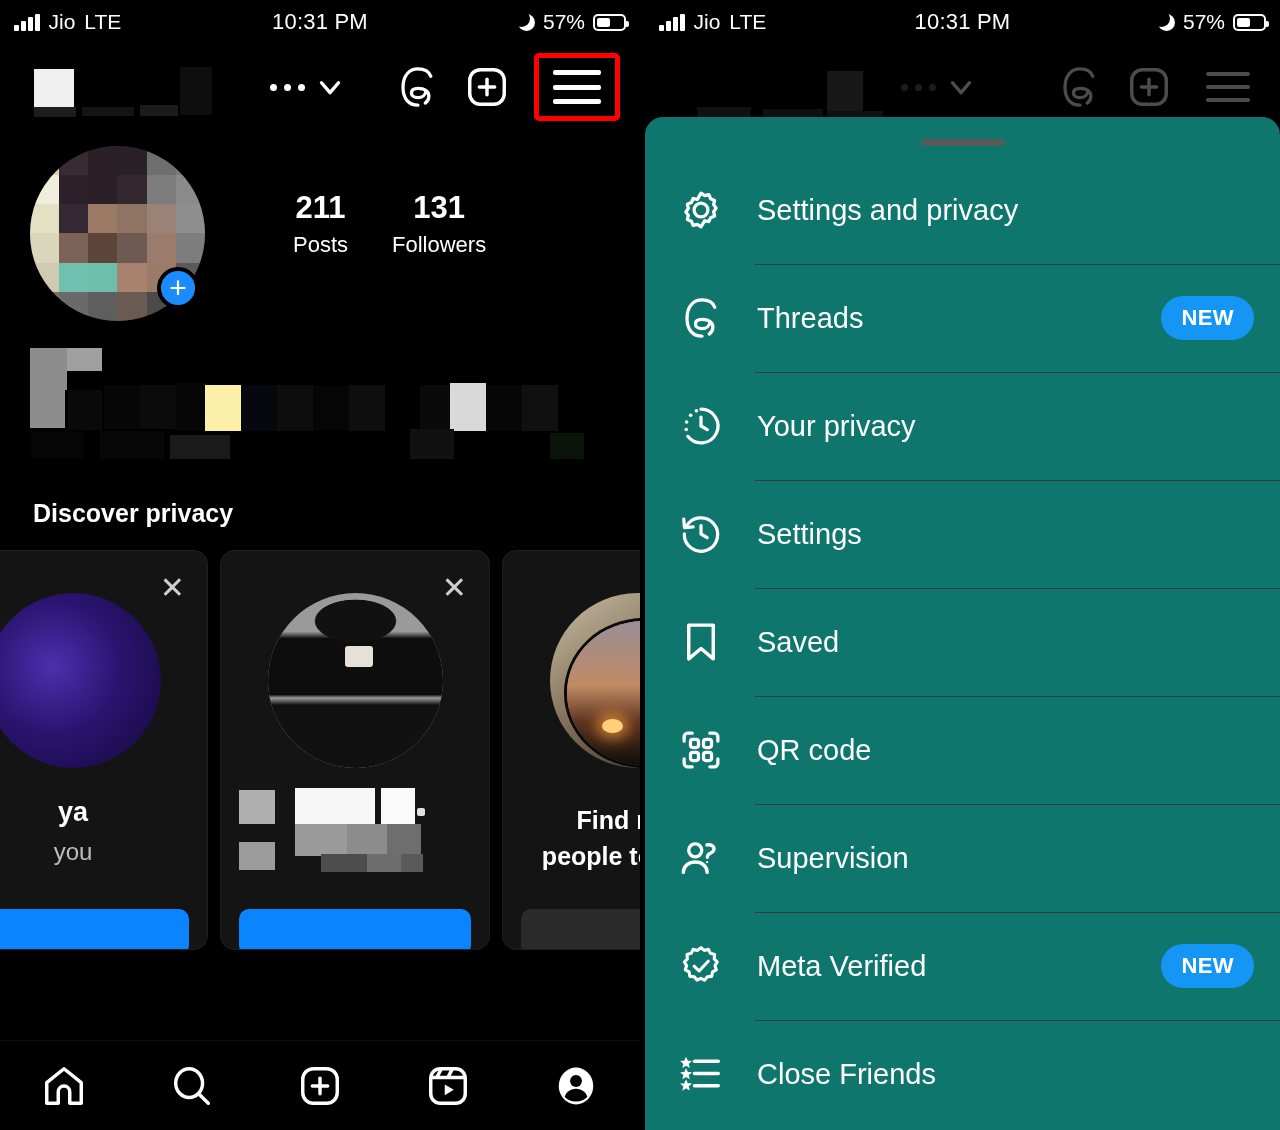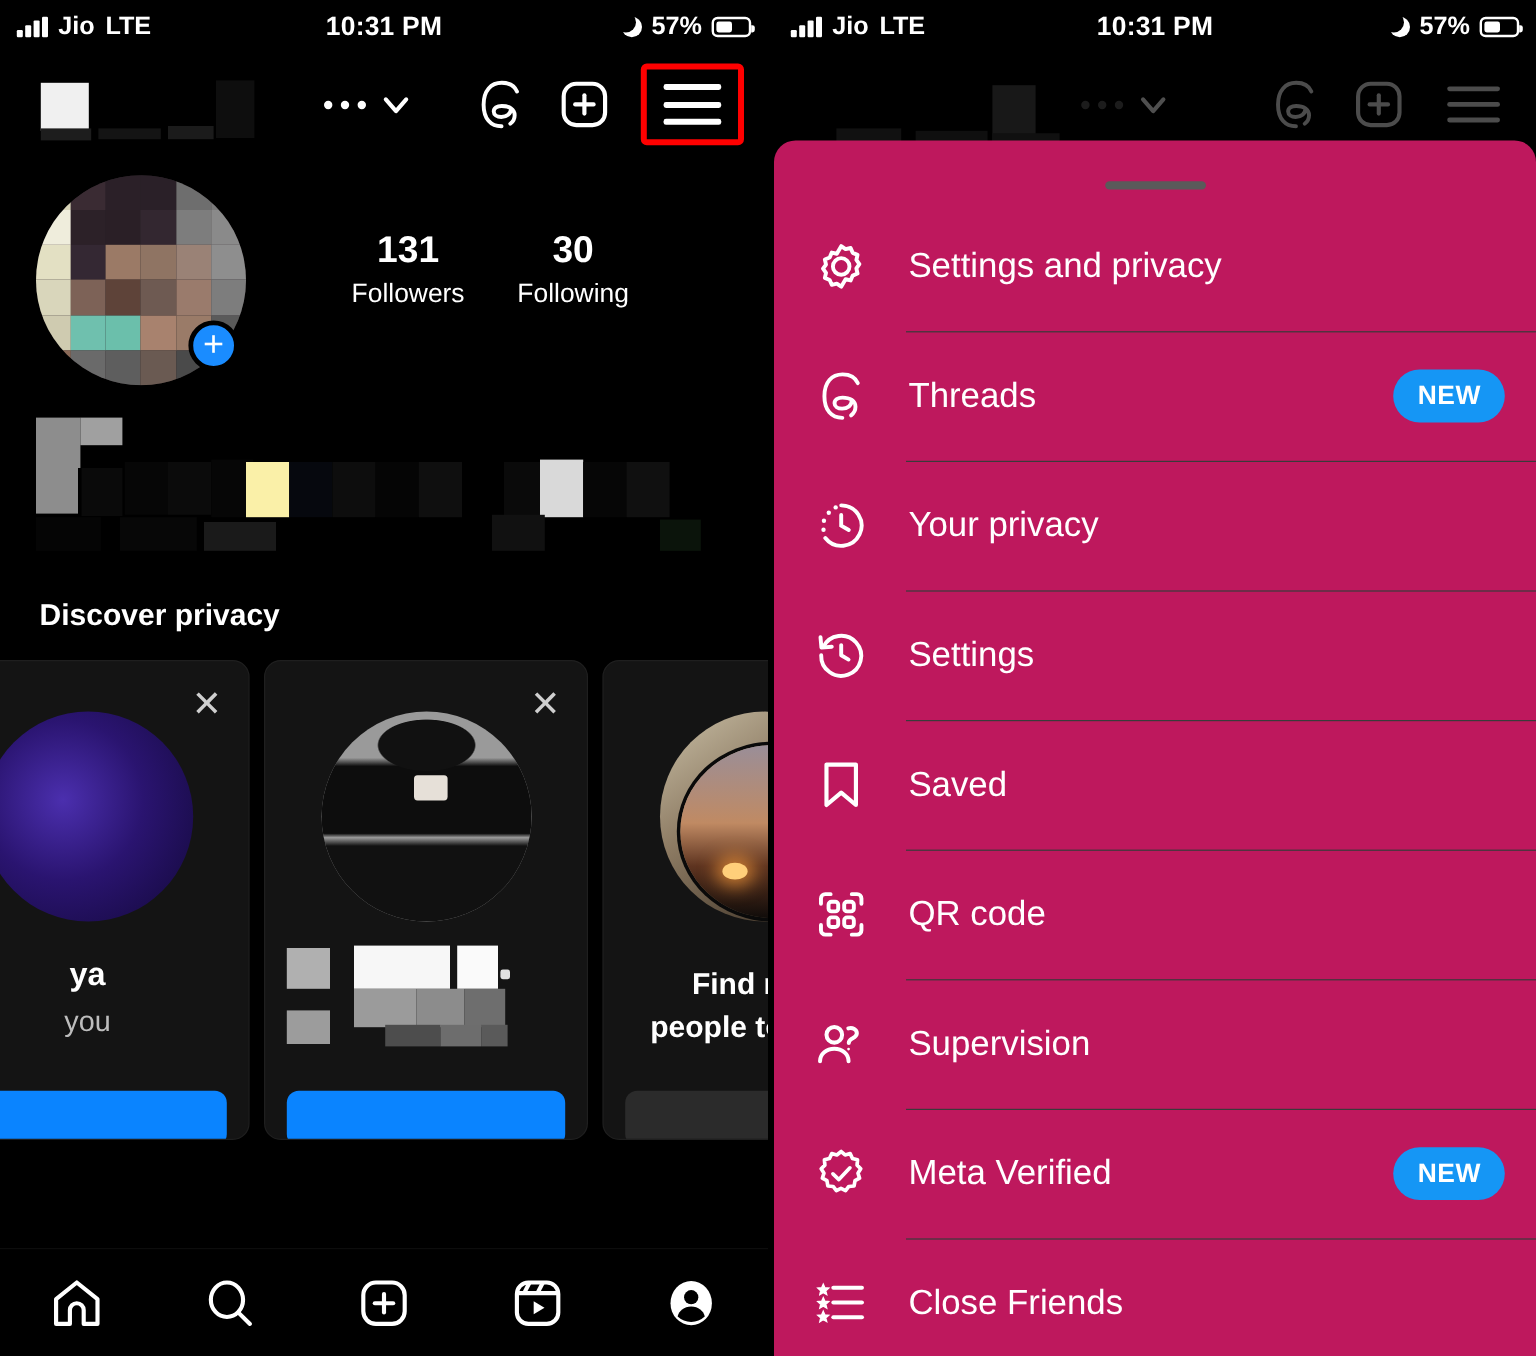--- a/index.html
+++ b/index.html
@@ -14,21 +14,21 @@
   
   .panel { position: relative; height: 1130px; overflow: hidden; background: #000; }
   .panel-left  { width: 640px; }
   .panel-gap   { width: 5px; background: #000; height: 1130px; }
   .panel-right { width: 635px; }
 
   
   .statusbar {
     height: 44px; width: 100%;
     display: flex; align-items: center;
-    color: #fff; font-size: 21px; font-weight: 700;
+    color: #fff; font-size: 21px; font-weight: 400;
     padding: 0 14px; position: relative;
   }
   .sb-left { display: flex; align-items: center; gap: 9px; }
   .sig { display: flex; align-items: flex-end; gap: 2.5px; height: 17px; }
   .sig i { display: block; width: 4.5px; background: #fff; border-radius: 1px; }
   .sig i:nth-child(1) { height: 6px; }
   .sig i:nth-child(2) { height: 10px; }
   .sig i:nth-child(3) { height: 14px; }
   .sig i:nth-child(4) { height: 17px; }
   .sb-center {
@@ -144,22 +144,22 @@
   }
   .tabbar .icon-btn { width: 72px; height: 60px; }
 
   
   .rp-topnav {
     height: 86px; display:flex; align-items:center; padding: 0 20px 0 22px;
     position:relative; opacity: .42;
   }
   .sheet {
     position:absolute; left:0; right:0; top: 117px; bottom:0;
-    background:#be185d; border-radius: 18px 18px 0 0;
-    padding: 16px 0 0 0; overflow:hidden;
+    background:#0f766e; border-radius: 18px 18px 0 0;
+    padding: 4px 0 0 0; overflow:hidden;
   }
   .grabber {
     width: 84px; height: 7px; border-radius: 4px; background:#5a5a5a;
     margin: 18px auto 0;
   }
   .menu { margin-top: 10px; }
   .menu-item {
     display:flex; align-items:center; gap: 0;
     height: 108px; padding: 0 26px 0 28px; position:relative; cursor:pointer;
   }
@@ -286,26 +286,26 @@
               <i style="background:#6a5a52"></i>
               <i style="background:#4a4a4a"></i>
               <i style="background:#3a3a3a"></i>
           </div>
         </div>
         <span class="plus-badge">+</span>
       </div>
 
       <div class="stats">
         <div class="stat">
+          <div class="num">211</div>
+          <div class="lbl">Posts</div>
+        </div>
+        <div class="stat">
           <div class="num">131</div>
           <div class="lbl">Followers</div>
-        </div>
-        <div class="stat">
-          <div class="num">30</div>
-          <div class="lbl">Following</div>
         </div>
       </div>
     </div>
 
     <div class="bio-blur">
       <i style="left:30px;top:5px;width:37px;height:42px;background:#8d8d8d"></i>
       <i style="left:67px;top:5px;width:35px;height:23px;background:#a0a0a0"></i>
       <i style="left:30px;top:47px;width:35px;height:38px;background:#8d8d8d"></i>
       <i style="left:68px;top:47px;width:34px;height:40px;background:#0a0a0a"></i>
       <i style="left:104px;top:42px;width:36px;height:44px;background:#060606"></i>

